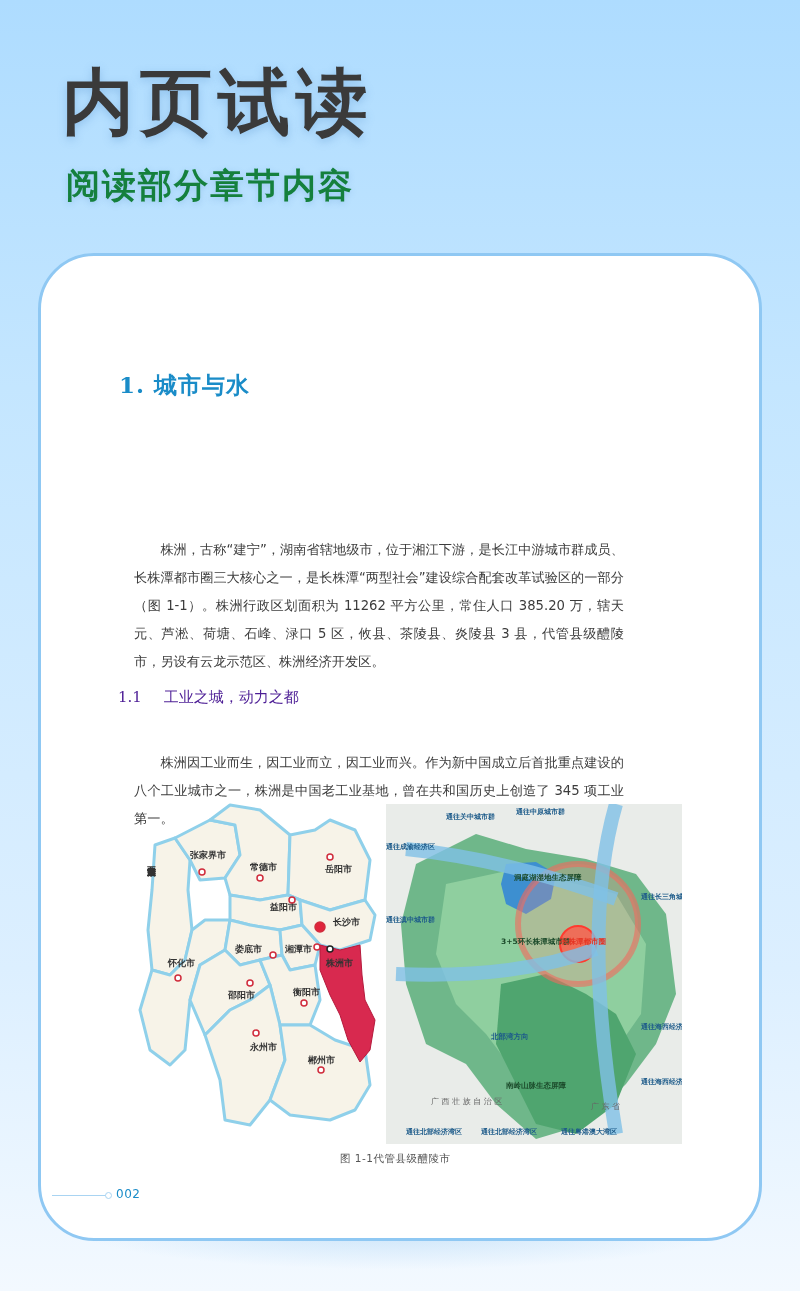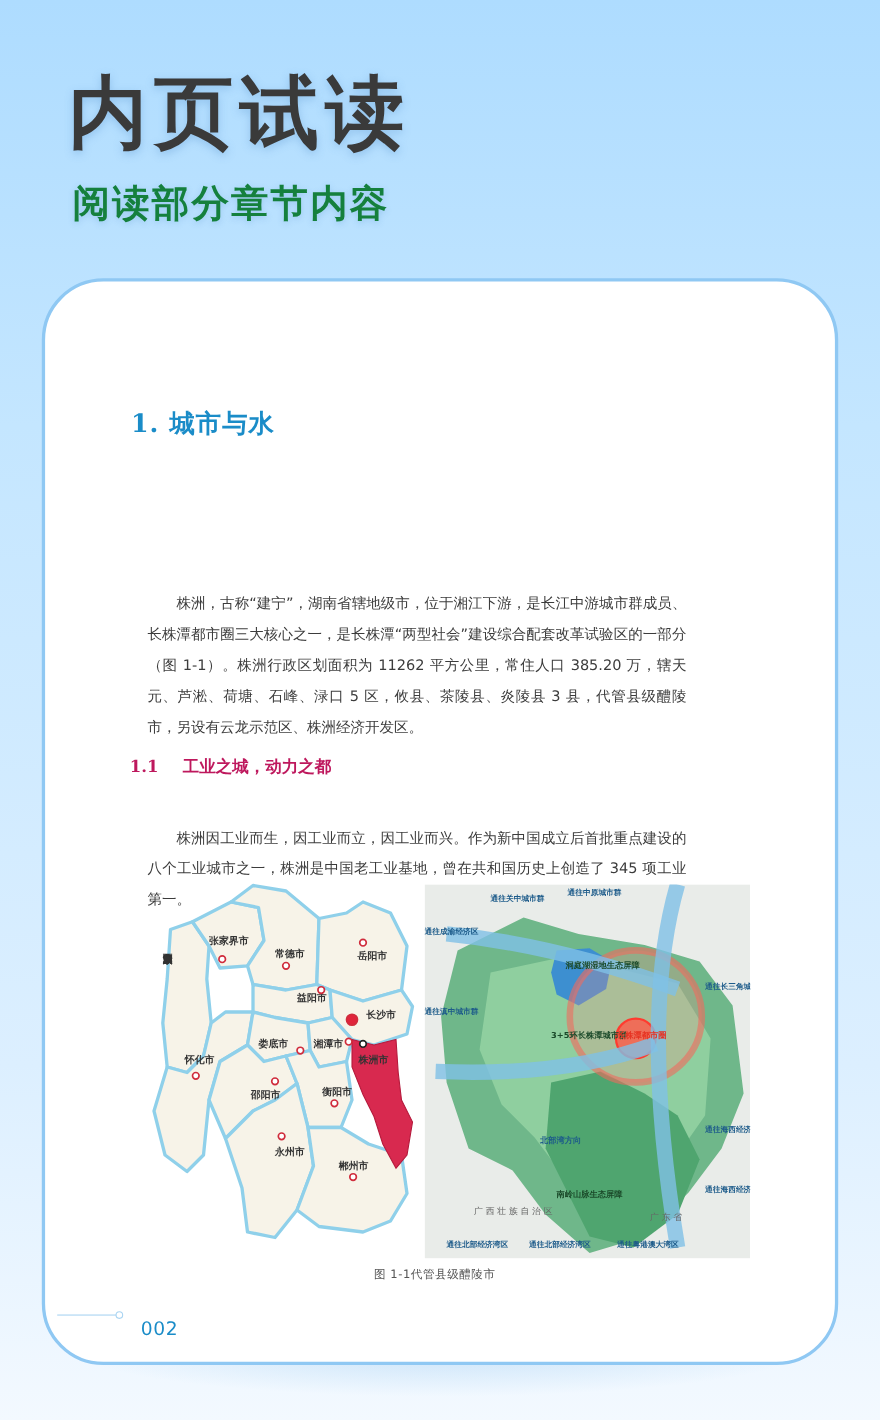--- a/index.html
+++ b/index.html
@@ -34,41 +34,41 @@
   .para {
     position: absolute; left: 118px; width: 490px; margin: 16px;
     font-size: 13.2px; line-height: 28px; color: #3c3c3c; text-indent: 2em;
     text-align: justify;
   }
   .para-1 { top: 520px; }
   .para-2 { top: 733px; }
   .section-title {
     position: absolute; left: 118px; top: 688px; margin: 0;
     font-family: "DejaVu Serif", "Liberation Serif", serif;
-    font-size: 15px; font-weight: bold; color: #be185d;
+    font-size: 15px; font-weight: normal; color: #4c1d95;
   }
   .section-title .num { margin-right: 22px; }
   .figure { position: absolute; left: 130px; top: 800px; width: 552px; height: 345px; }
   .map-left { position: absolute; left: 0; top: 0; width: 250px; height: 345px; }
   .map-right { position: absolute; left: 256px; top: 4px; width: 296px; height: 340px; }
   .caption {
     position: absolute; left: 340px; top: 1152px; margin: 0;
     font-size: 10.5px; color: #555; letter-spacing: 0.5px;
   }
   .caption .fig-num { }
   .page-line {
     position: absolute; left: 52px; top: 1195px; width: 54px; height: 1px; background: #a9d4f2;
   }
   .page-dot {
     position: absolute; left: 105px; top: 1192px; width: 5px; height: 5px;
     border: 1px solid #a9d4f2; border-radius: 50%; background: #fff;
   }
   .page-number {
-    position: absolute; left: 116px; top: 1187px; margin: 12px;
-    font-size: 17px; color: #1a8cc8; letter-spacing: 0.5px;
+    position: absolute; left: 116px; top: 1187px; margin: 0;
+    font-size: 12px; color: #1a8cc8; letter-spacing: 0.5px;
   }
   svg text { font-family: "DejaVu Sans", sans-serif; }
 </style>
 </head>
 <body>
 
 <h1 class="hero-title">内页试读</h1>
 <h2 class="hero-sub">阅读部分章节内容</h2>
 
 <div class="card-shadow"></div>

